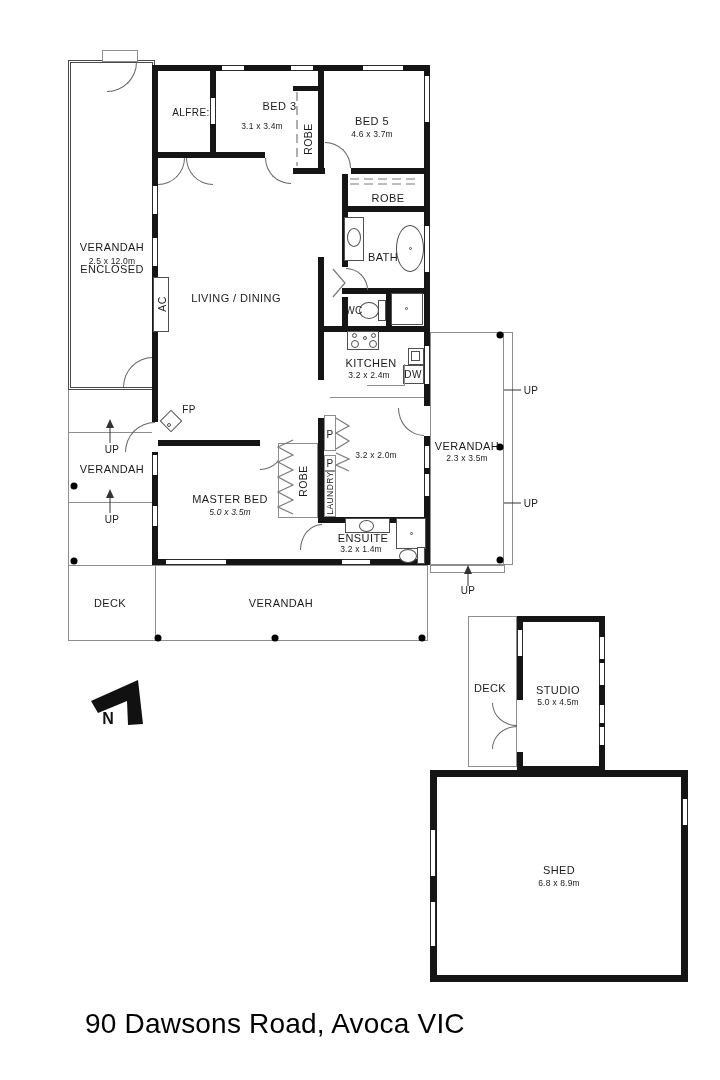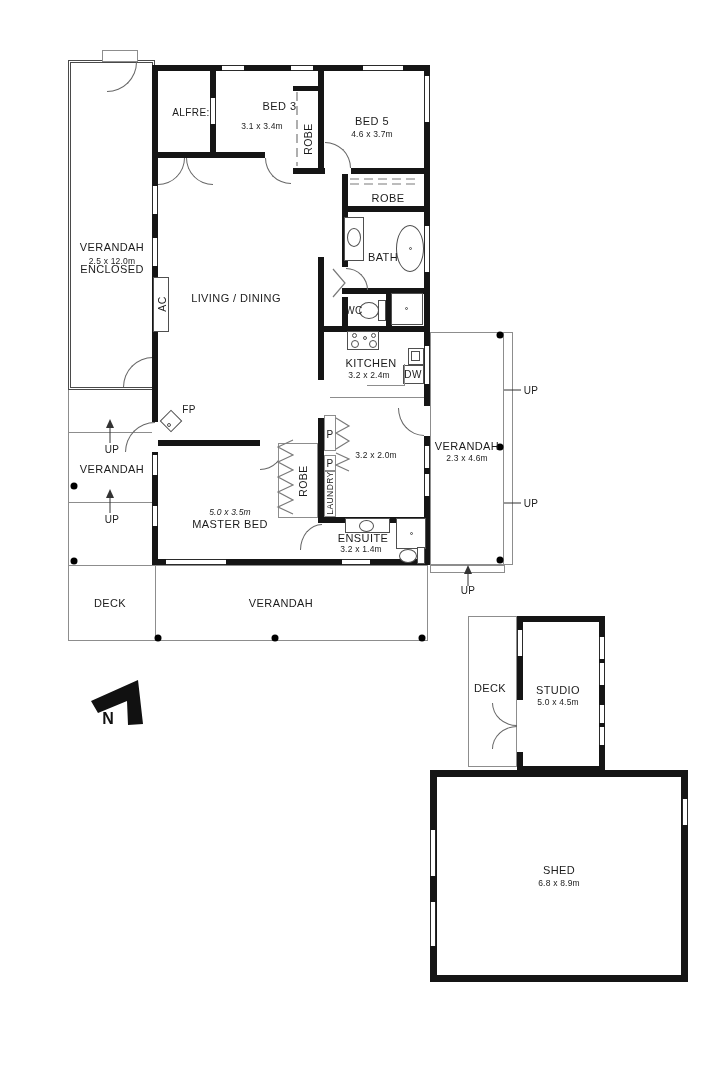--- a/index.html
+++ b/index.html
@@ -243,43 +243,44 @@
     <div class="lbl sm" style="left:413px;top:374px;">DW</div>
 
     <div class="lbl dims" style="left:376px;top:455px;">3.2 x 2.0m</div>
 
     <div class="lbl sm" style="left:330px;top:434px;">P</div>
     <div class="lbl sm" style="left:330px;top:463px;">P</div>
     <div class="vlbl" style="left:330px;top:493px;font-size:8.5px;">LAUNDRY</div>
 
     <div class="lbl sm" style="left:189px;top:409px;">FP</div>
 
-    <div class="lbl" style="left:230px;top:524px;">MASTER BED</div>
+    <div class="lbl" style="left:230px;top:499px;">MASTER BED</div>
     <div class="lbl dims" style="left:230px;top:512px;font-style:italic;">5.0 x 3.5m</div>
     <div class="vlbl" style="left:303px;top:481px;">ROBE</div>
 
     <div class="lbl" style="left:363px;top:538px;">ENSUITE</div>
     <div class="lbl dims" style="left:361px;top:549px;">3.2 x 1.4m</div>
 
     <div class="lbl sm" style="left:112px;top:449px;">UP</div>
     <div class="lbl" style="left:112px;top:469px;">VERANDAH</div>
     <div class="lbl sm" style="left:112px;top:519px;">UP</div>
 
     <div class="lbl" style="left:467px;top:446px;">VERANDAH</div>
-    <div class="lbl dims" style="left:467px;top:458px;">2.3 x 4.6m</div>
+    <div class="lbl dims" style="left:467px;top:458px;">2.3 x 3.5m</div>
     <div class="lbl sm" style="left:531px;top:390px;">UP</div>
     <div class="lbl sm" style="left:531px;top:503px;">UP</div>
     <div class="lbl sm" style="left:468px;top:590px;">UP</div>
 
     <div class="lbl" style="left:110px;top:603px;">DECK</div>
     <div class="lbl" style="left:281px;top:603px;">VERANDAH</div>
 
     <div class="north-n" style="left:108px;top:719px;">N</div>
 
     <div class="lbl" style="left:490px;top:688px;">DECK</div>
     <div class="lbl" style="left:558px;top:690px;">STUDIO</div>
     <div class="lbl dims" style="left:558px;top:702px;">5.0 x 4.5m</div>
 
     <div class="lbl" style="left:559px;top:870px;">SHED</div>
     <div class="lbl dims" style="left:559px;top:883px;">6.8 x 8.9m</div>
   </div>
 
+  <div class="address">90 Dawsons Road, Avoca VIC</div>
 </div>
 
 </body></html>

